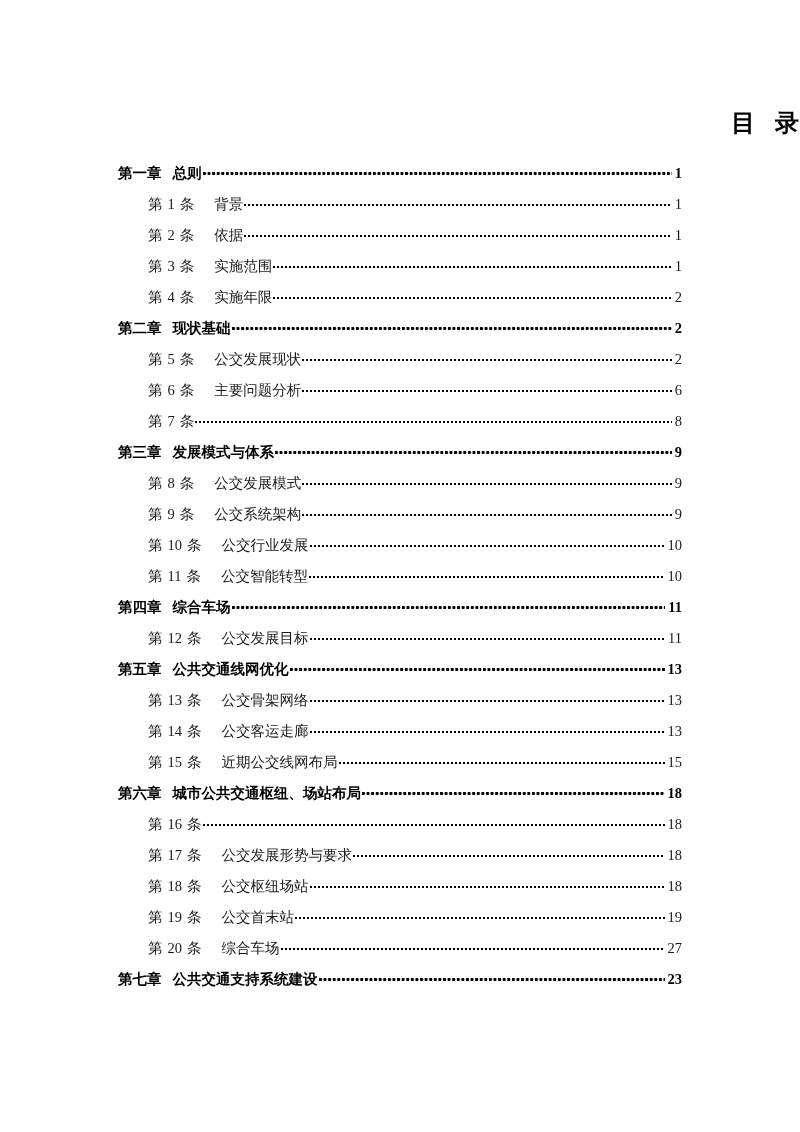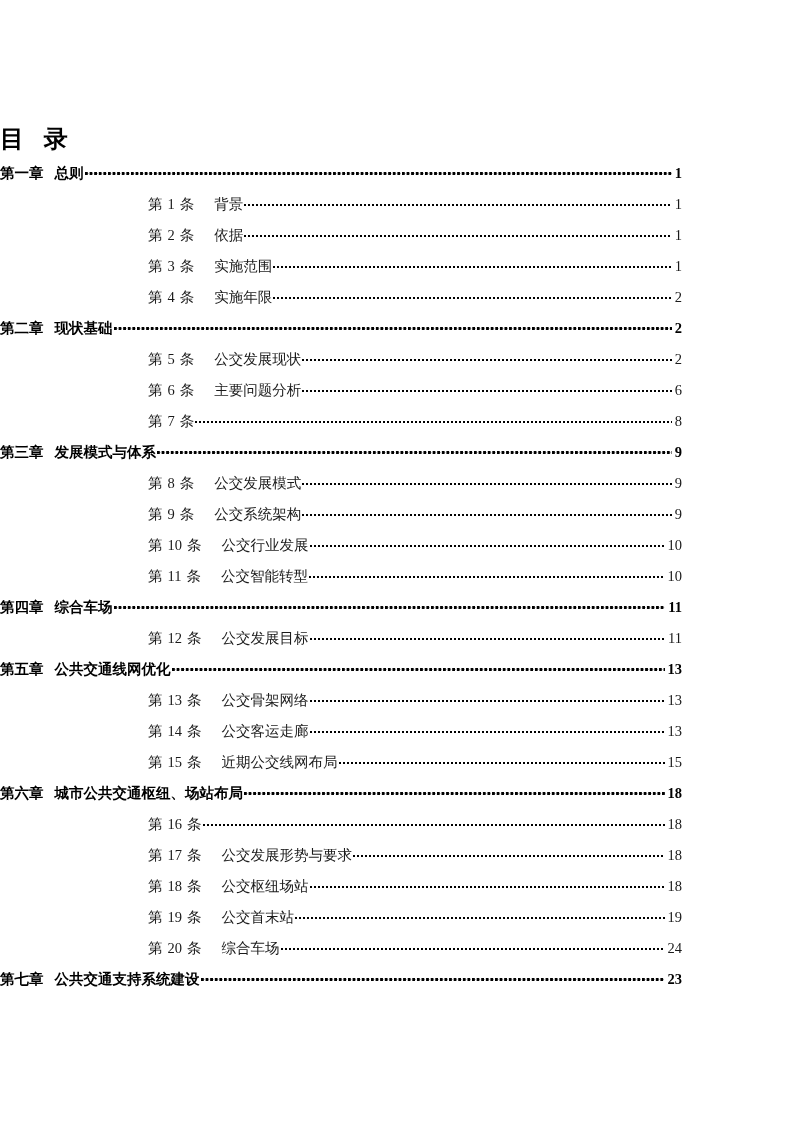--- a/index.html
+++ b/index.html
@@ -14,24 +14,24 @@
     margin: 0 auto;
     background: #ffffff;
     overflow: hidden;
     font-family: "Liberation Serif", "DejaVu Serif", serif;
     color: #000000;
   }
 
   
   .toc-title {
     position: absolute;
-    top: 122px;
+    top: 106px;
     left: 0;
     width: 800px;
-    text-align: left;
+    text-align: right;
     font-family: "DejaVu Sans", "Liberation Sans", sans-serif;
     font-weight: bold;
     font-size: 24px;
     letter-spacing: 1px;
     line-height: 34px;
     white-space: pre;
   }
 
   
   .toc-list {
@@ -46,20 +46,21 @@
     align-items: baseline;
     height: 31px;
     line-height: 31px;
     box-sizing: border-box;
     padding-right: 118px; 
     white-space: nowrap;
   }
 
   
   .toc-entry.level-chapter {
+    padding-left: 118px;
     font-family: "DejaVu Sans", "Liberation Sans", sans-serif;
     font-weight: bold;
     font-size: 14.5px;
   }
   .toc-entry.level-chapter.extra-indent {
   }
 
   
   .toc-entry.level-article {
     padding-left: 148px;
@@ -316,21 +317,21 @@
         <span class="entry-title gap-2">公交首末站</span>
         <span class="leader"></span>
         <span class="entry-page">19</span>
       </div>
       <div class="toc-entry level-article">
         <span class="entry-label">第</span>
         <span class="entry-num-col gap-1">20</span>
         <span class="entry-label gap-1">条</span>
         <span class="entry-title gap-2">综合车场</span>
         <span class="leader"></span>
-        <span class="entry-page">24</span>
+        <span class="entry-page">27</span>
       </div>
       <div class="toc-entry level-chapter extra-indent">
         <span class="entry-label">第七章</span>
         <span class="entry-title chapter-gap">公共交通支持系统建设</span>
         <span class="leader"></span>
         <span class="entry-page">23</span>
       </div>
     </div>
 
 </div>

